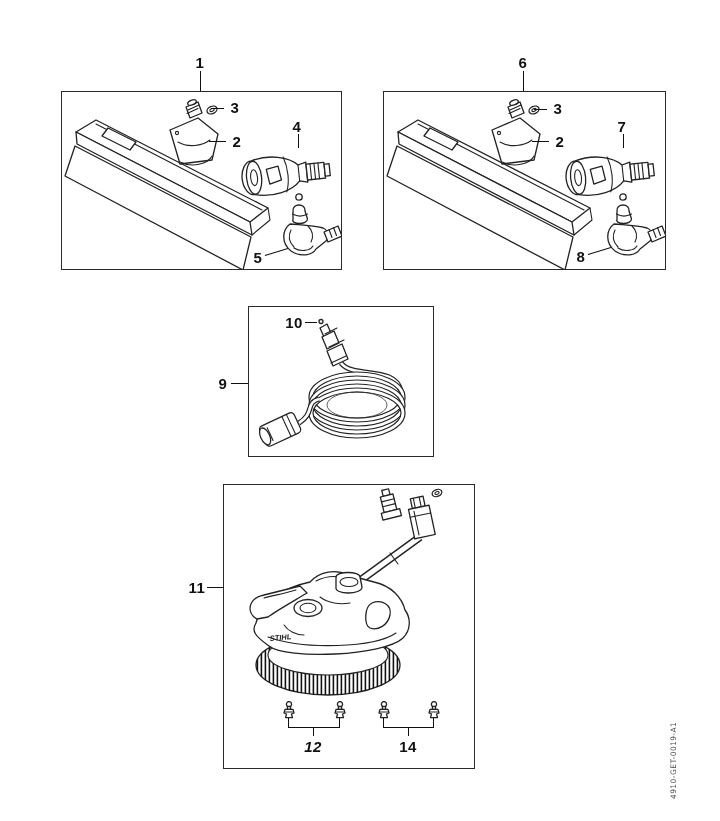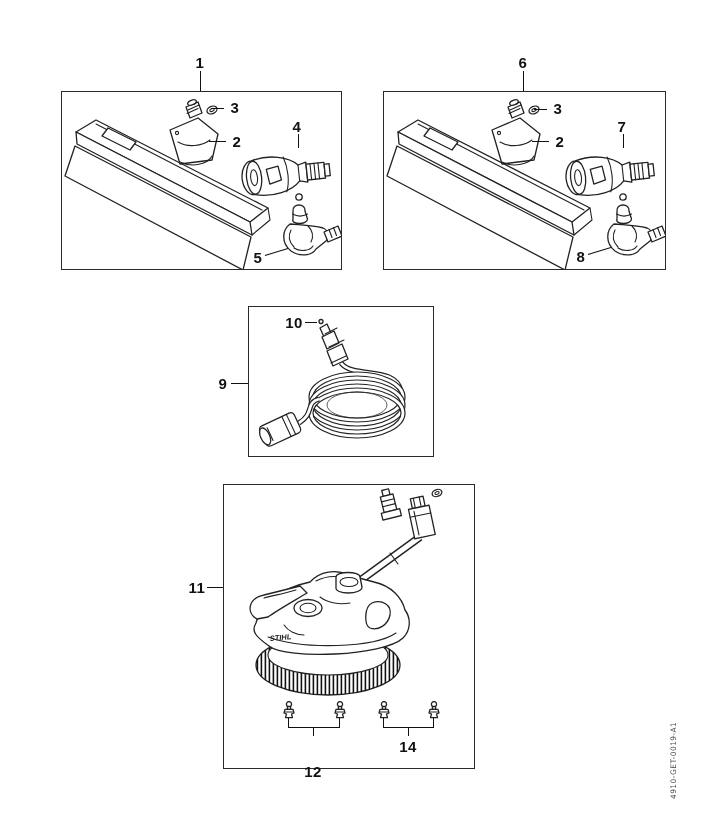--- a/index.html
+++ b/index.html
@@ -203,21 +203,21 @@
   <div class="callout" style="left:523px;top:62px;">6</div>
   <div class="callout" style="left:558px;top:108px;">3</div>
   <div class="callout" style="left:560px;top:141px;">2</div>
   <div class="callout" style="left:622px;top:126px;">7</div>
   <div class="callout" style="left:581px;top:256px;">8</div>
 
   <div class="callout" style="left:223px;top:383px;">9</div>
   <div class="callout" style="left:294px;top:322px;">10</div>
 
   <div class="callout" style="left:197px;top:587px;">11</div>
-  <div class="callout" style="left:313px;top:771px;">12</div>
+  <div class="callout" style="left:313px;top:746px;font-style:italic;">12</div>
   <div class="callout" style="left:408px;top:746px;">14</div>
 
   <div class="leader v" style="left:200px;top:71px;height:20px;"></div>
   <div class="leader" style="left:211px;top:108px;width:13px;"></div>
   <div class="leader" style="left:209px;top:141px;width:17px;"></div>
   <div class="leader v" style="left:298px;top:134px;height:14px;"></div>
   <div class="leader" style="left:265px;top:255px;width:24px;transform:rotate(-17deg);"></div>
 
   <div class="leader v" style="left:523px;top:71px;height:20px;"></div>
   <div class="leader" style="left:534px;top:109px;width:13px;"></div>

